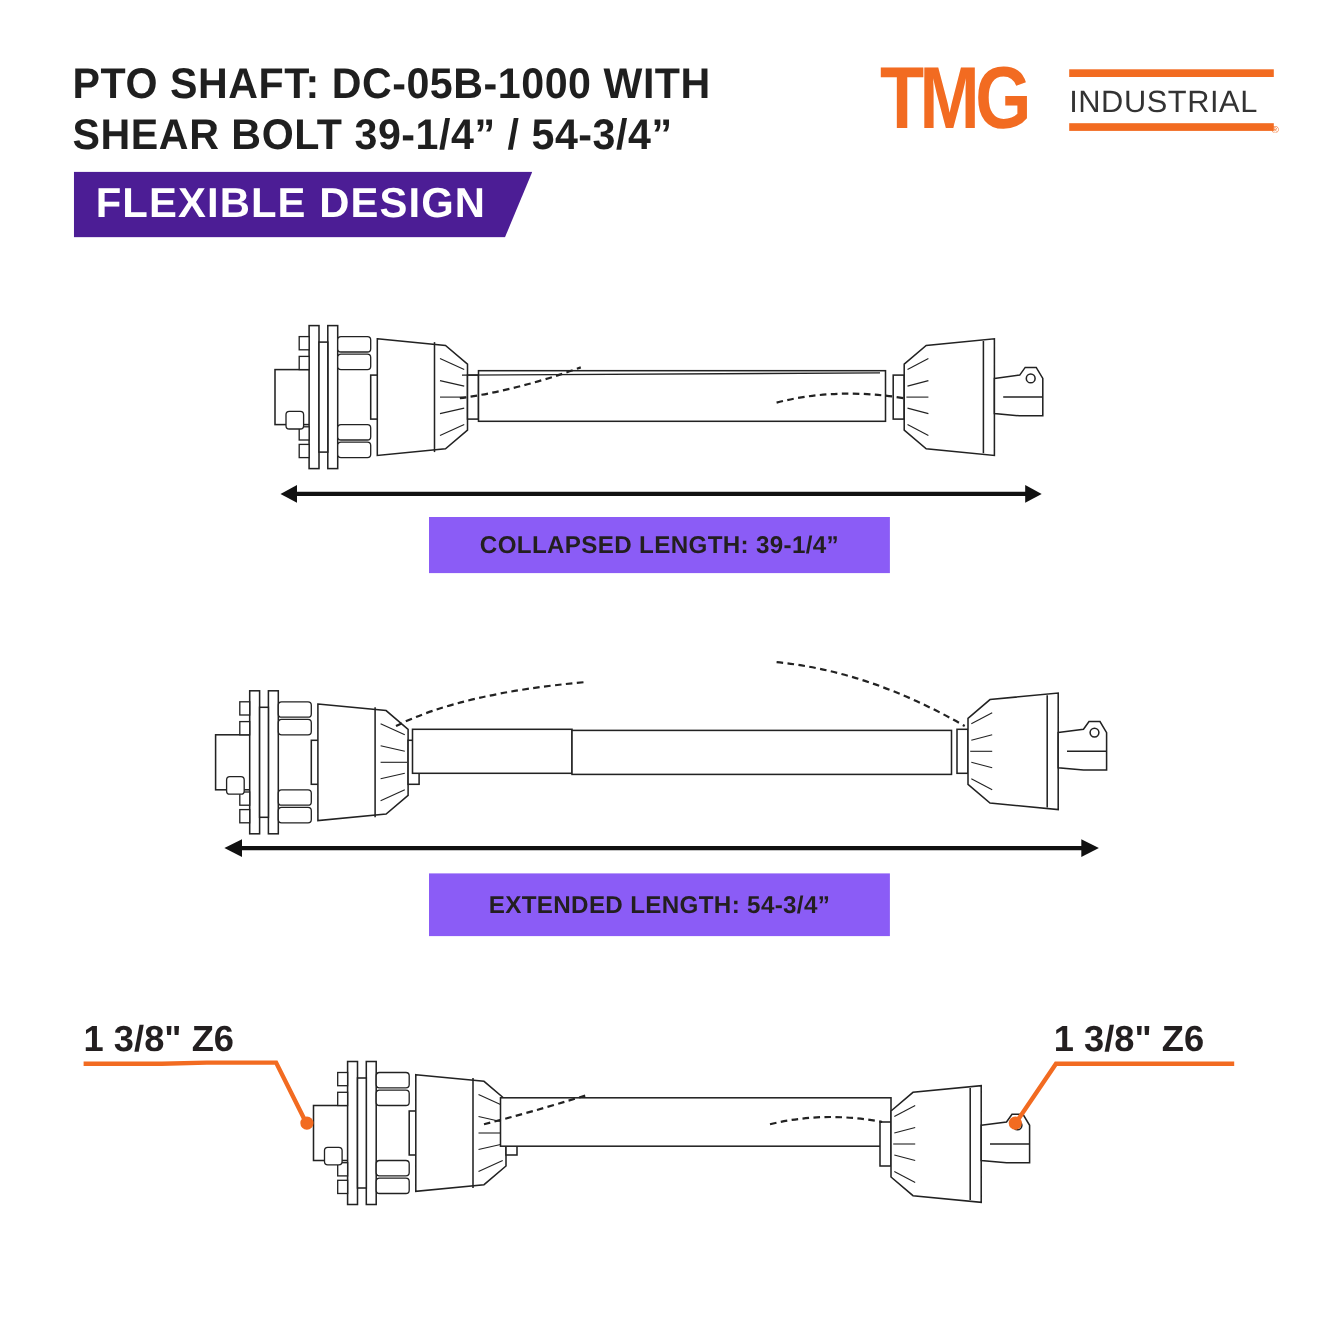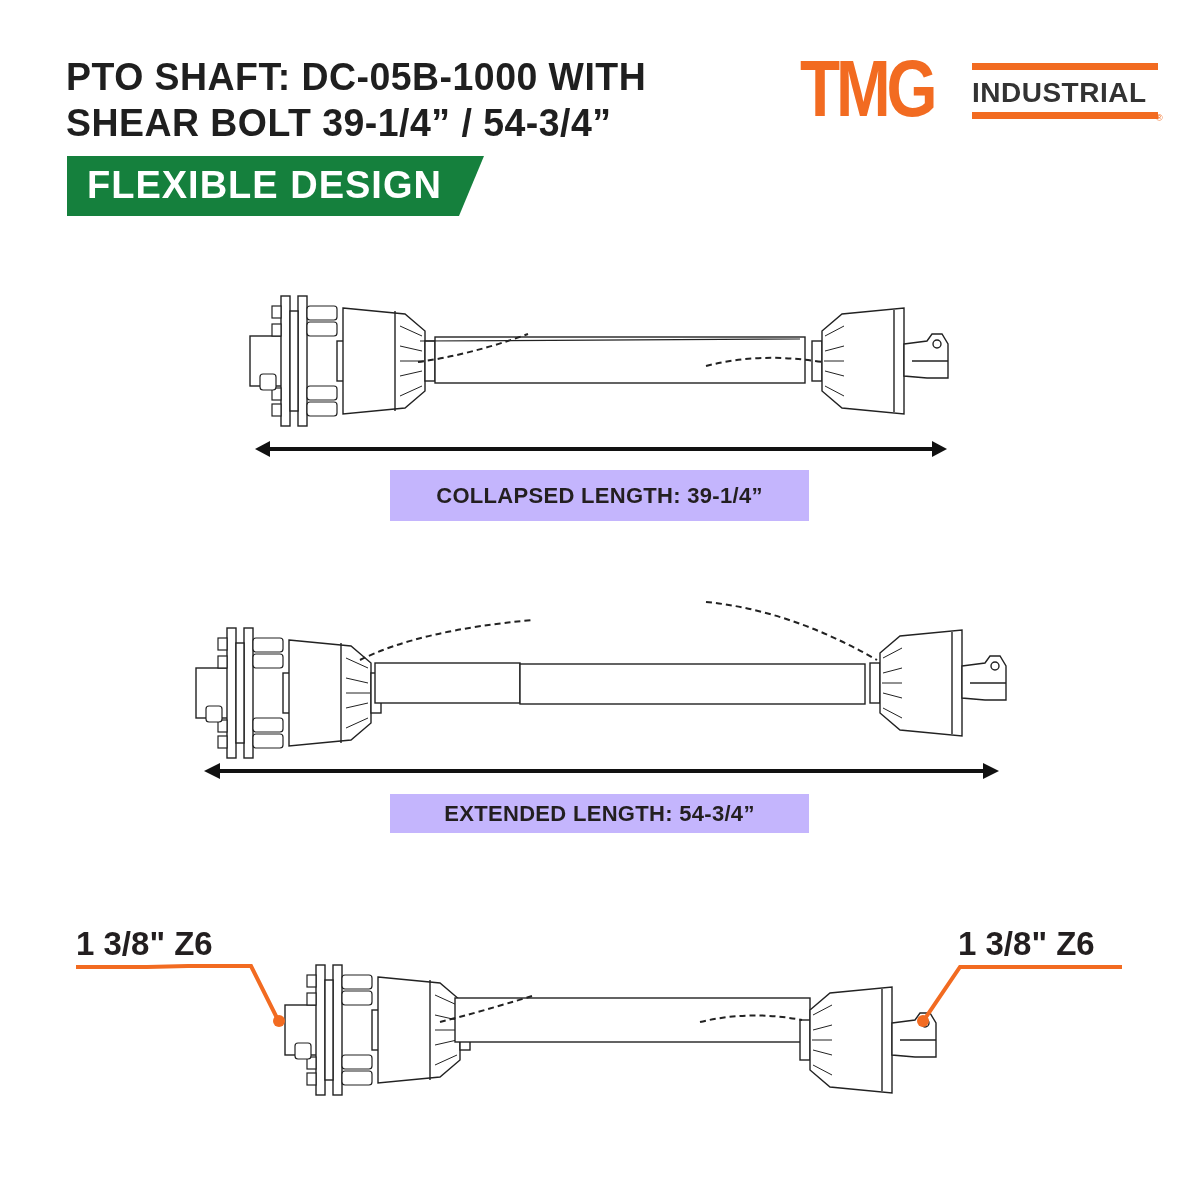--- a/index.html
+++ b/index.html
@@ -3,34 +3,34 @@
 <meta charset="utf-8">
 <style>
   html, body { margin: 0; padding: 0; background: #ffffff; }
   body { width: 1200px; height: 1200px; position: relative; overflow: hidden;
          font-family: "Liberation Sans", "DejaVu Sans", sans-serif; }
   .title { position: absolute; left: 66px; top: 54px; margin: 0;
            font-size: 39px; line-height: 46px; font-weight: 700; color: #1f1f1f;
            letter-spacing: 0.5px; transform: scaleX(0.96); transform-origin: left top; }
   .title span { display: block; white-space: nowrap; }
   .banner { position: absolute; left: 67px; top: 156px; width: 417px; height: 60px;
-            background: #15803d; clip-path: polygon(0 0, 100% 0, 94% 100%, 0 100%); }
+            background: #4c1d95; clip-path: polygon(0 0, 100% 0, 94% 100%, 0 100%); }
   .banner-text { position: absolute; left: 20px; top: 8px; color: #ffffff;
                  font-size: 38px; font-weight: 700; letter-spacing: 1px; white-space: nowrap; }
   .logo { position: absolute; left: 800px; top: 55px; width: 365px; height: 70px; }
   .logo-tmg { position: absolute; left: 0; top: -6px; color: #f26b21; font-size: 80px;
               font-weight: 700; letter-spacing: -5px; transform: scaleX(0.82); transform-origin: left top;
               line-height: 80px; }
   .logo-bar { position: absolute; left: 172px; width: 186px; height: 7px; background: #f26b21; }
   .logo-bar.top { top: 8px; }
   .logo-bar.bottom { top: 57px; }
   .logo-ind { position: absolute; left: 172px; top: 22px; color: #333333; font-size: 28px;
-              font-weight: 700; letter-spacing: 0.5px; white-space: nowrap; }
+              font-weight: 400; letter-spacing: 0.5px; white-space: nowrap; }
   .logo-reg { position: absolute; left: 356px; top: 58px; color: #f26b21; font-size: 9px; }
-  .label-box { position: absolute; background: #c4b5fd; color: #231f20; font-weight: 700;
+  .label-box { position: absolute; background: #8b5cf6; color: #231f20; font-weight: 700;
                font-size: 22px; display: flex; align-items: center; justify-content: center;
                white-space: nowrap; letter-spacing: 0.3px; text-align: center; }
   .callout { position: absolute; font-size: 33px; font-weight: 700; color: #231f20; white-space: nowrap; }
   svg.abs { position: absolute; left: 0; top: 0; }
 </style>
 </head>
 <body>
 
 <h1 class="title">
   <span>PTO SHAFT: DC-05B-1000 WITH</span>
@@ -142,16 +142,16 @@
     <polyline points="76,967 147,967 188,966 251,966 279,1022"></polyline>
   </g>
   <circle cx="279" cy="1021" r="6" fill="#f26b21"></circle>
   <g stroke="#f26b21" stroke-width="4" fill="none">
     <polyline points="1122,967 960,967 924,1020"></polyline>
   </g>
   <circle cx="923" cy="1021" r="6" fill="#f26b21"></circle>
 </svg>
 
 <div class="label-box" style="left:390px; top:470px; width:419px; height:51px;">COLLAPSED LENGTH: 39-1/4”</div>
-<div class="label-box" style="left:390px; top:794px; width:419px; height:39px;">EXTENDED LENGTH: 54-3/4”</div>
+<div class="label-box" style="left:390px; top:794px; width:419px; height:57px;">EXTENDED LENGTH: 54-3/4”</div>
 
 <div class="callout" style="left:76px; top:925px;">1 3/8" Z6</div>
 <div class="callout" style="left:958px; top:925px;">1 3/8" Z6</div>
 
 </body></html>

